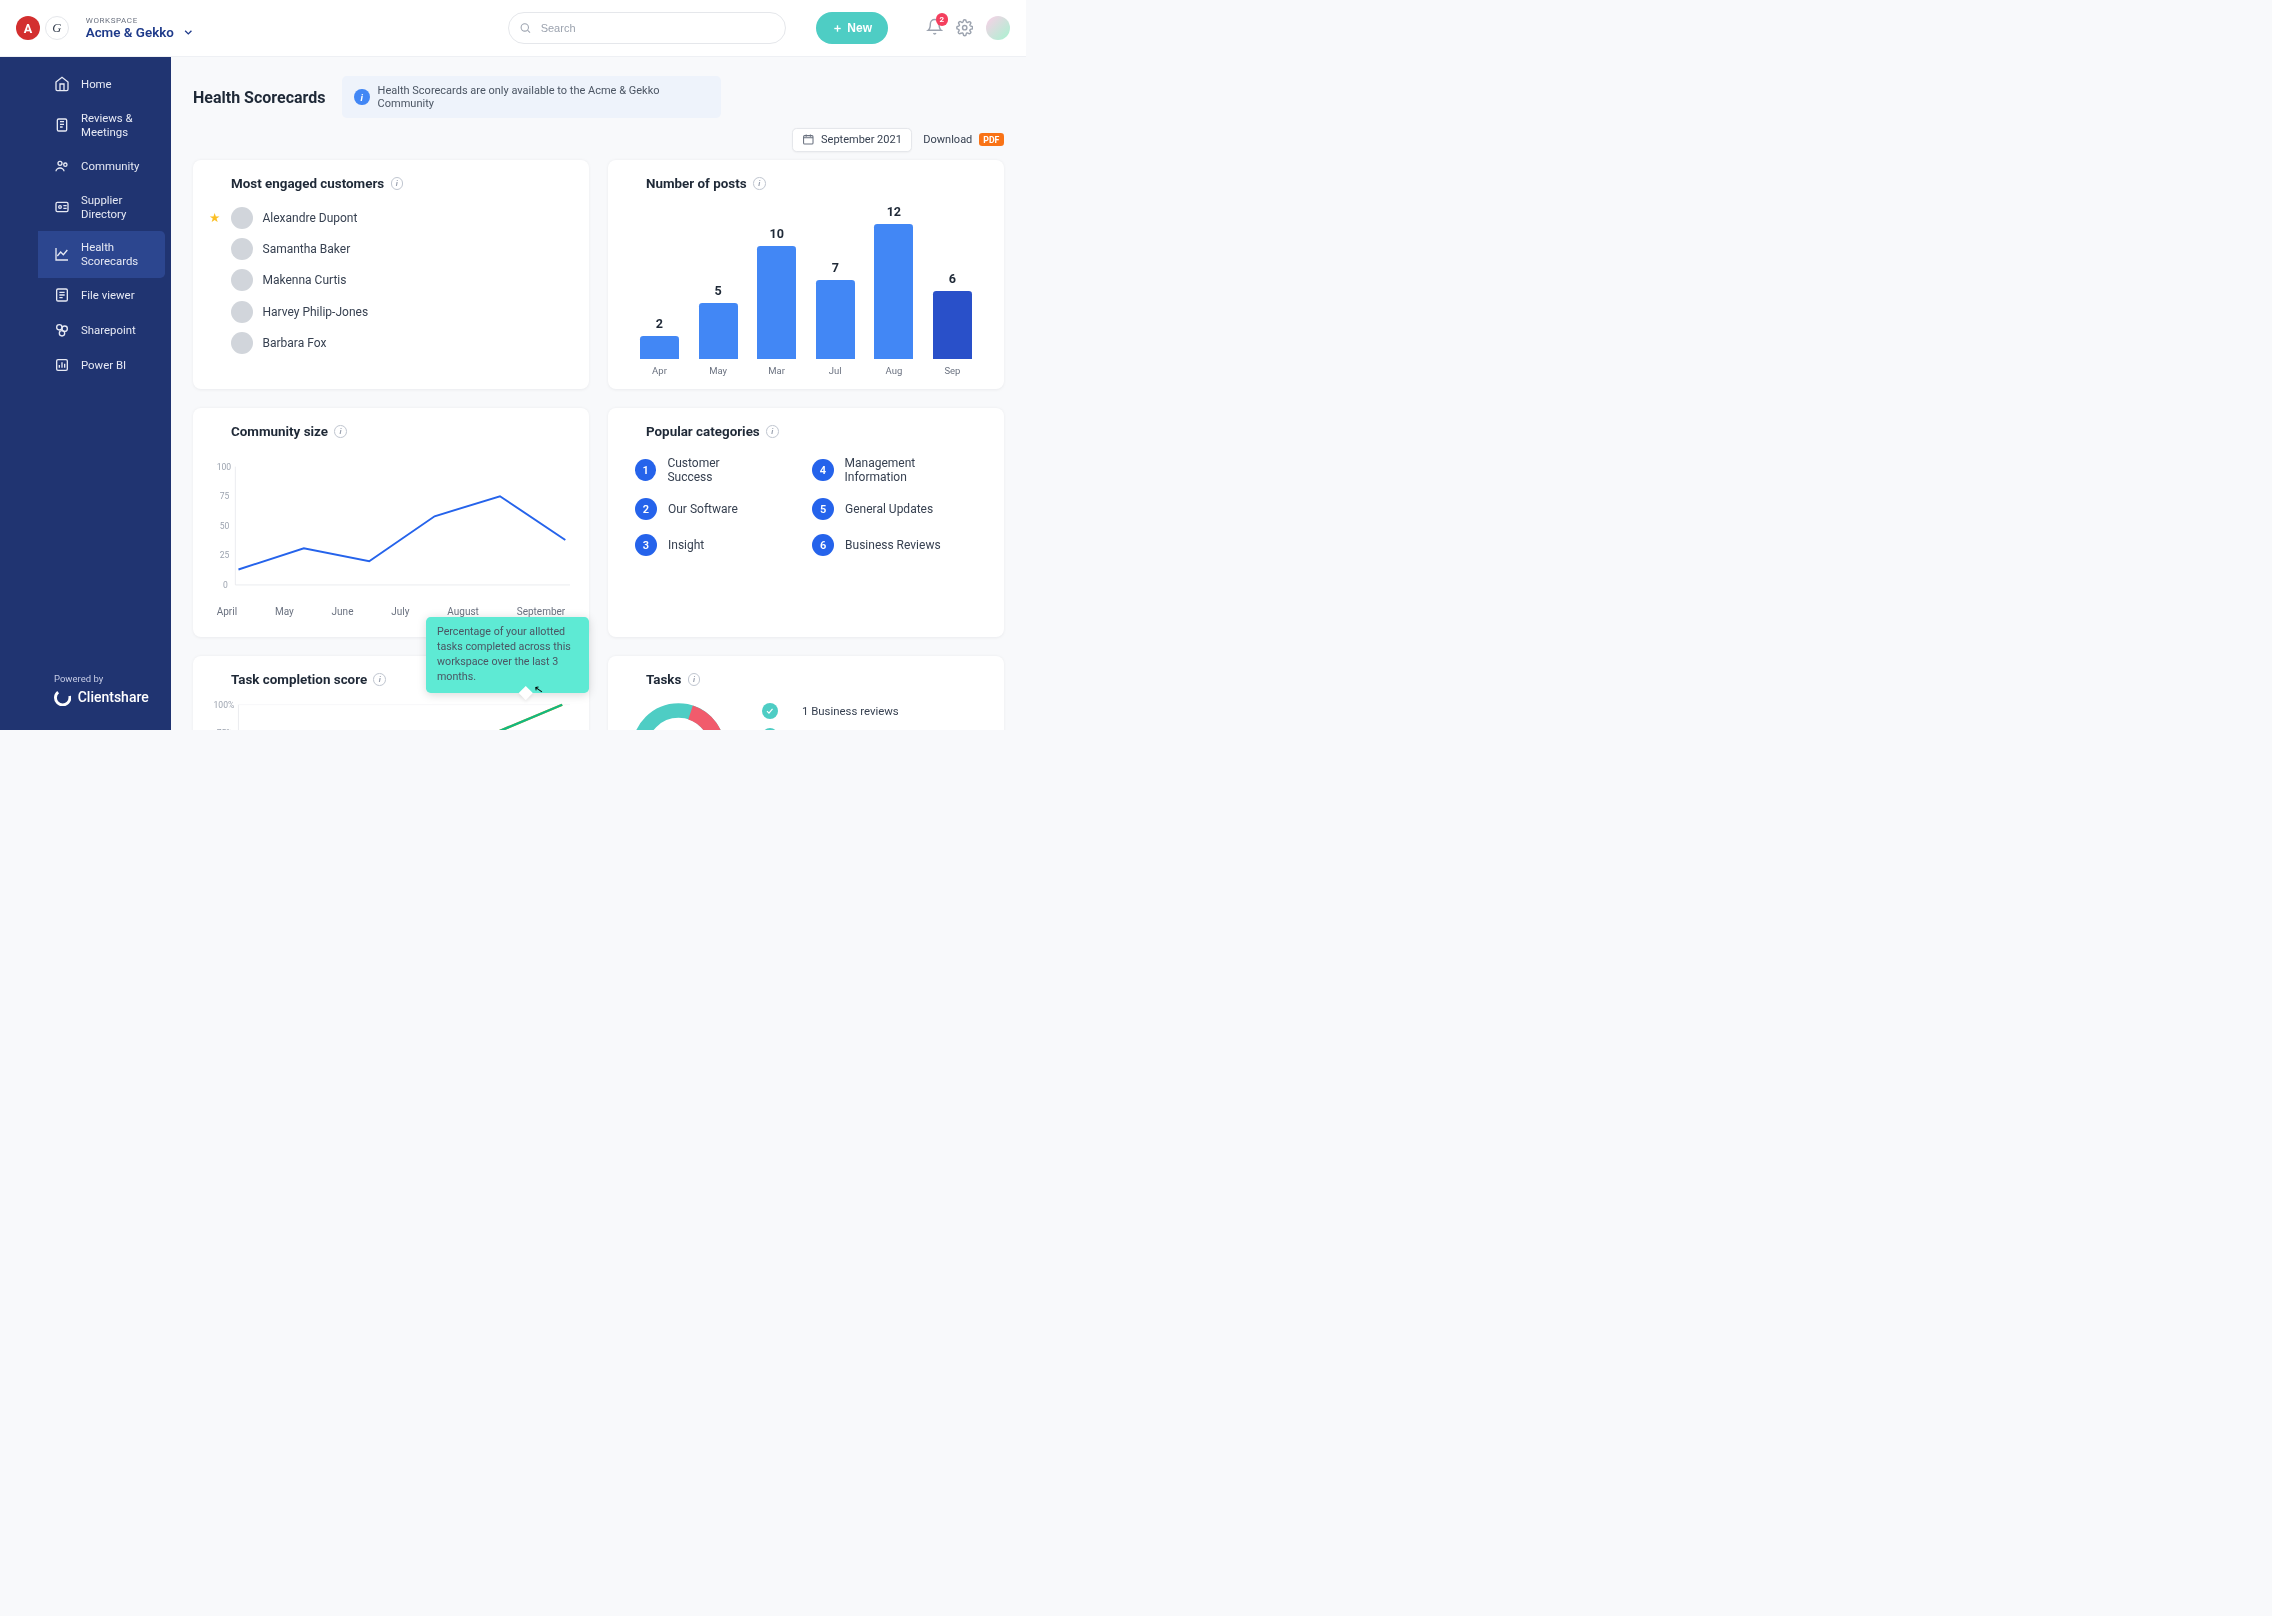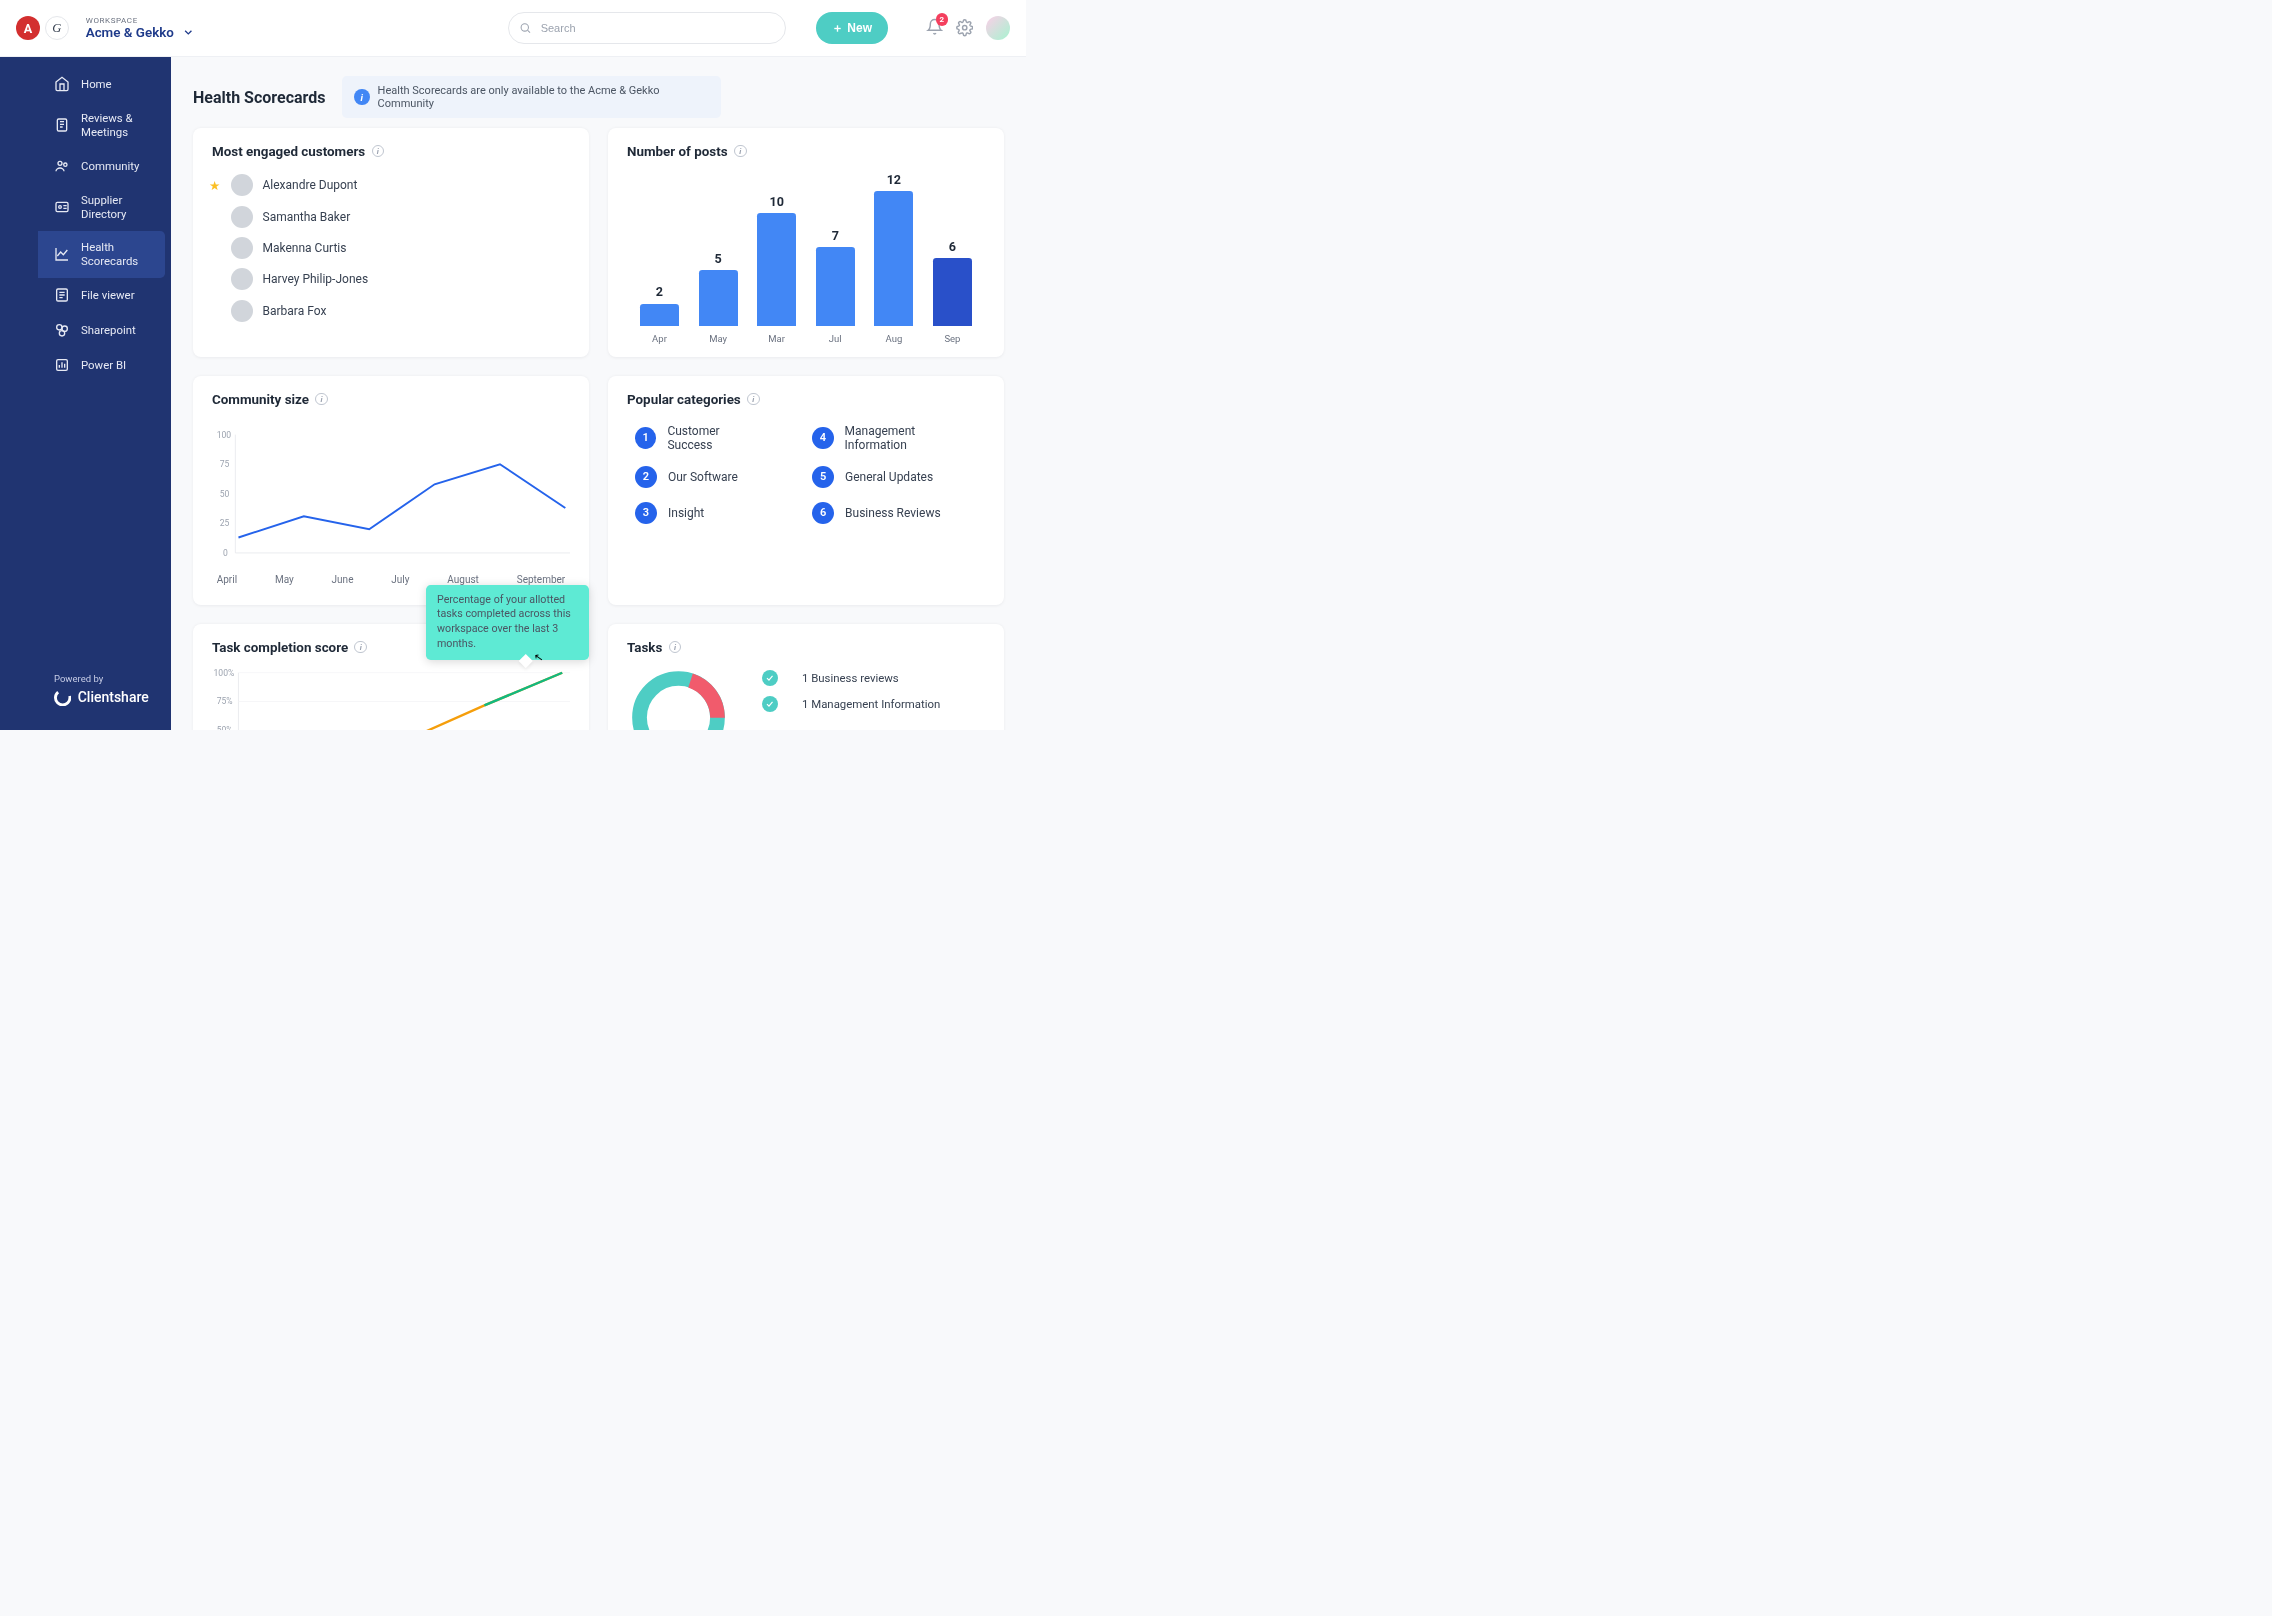--- a/index.html
+++ b/index.html
@@ -42,21 +42,21 @@
 .page-title { font-size: 16px; font-weight: 700; color: #1f2937; }
 .info-banner { flex: 1; max-width: 379px; background: #eef3fb; border-radius: 4.7px; padding: 8px 12.6px; display: flex; align-items: center; gap: 8px; color: #4b5563; font-size: 11px; }
 .info-i { width: 16px; height: 16px; border-radius: 50%; background: #4287f5; color: #fff; font-size: 9.5px; display: flex; align-items: center; justify-content: center; font-weight: 700; font-style: italic; }
 .toolbar-right { display: flex; align-items: center; gap: 11px; margin-left: auto; margin-bottom: 8px; justify-content: flex-end; }
 .date-pill { background: #fff; border: 0.8px solid #e5e7eb; border-radius: 4.7px; padding: 4.7px 9.5px; font-size: 11px; color: #374151; display: flex; align-items: center; gap: 6.3px; box-shadow: 0 0.8px 1.6px rgba(0,0,0,0.04); }
 .download-wrap { display: flex; align-items: center; gap: 6.3px; font-size: 11px; color: #374151; }
 .pdf-tag { background: #f97316; color: #fff; font-size: 8.7px; font-weight: 700; padding: 1.6px 4.7px; border-radius: 3.2px; }
 
 .grid { display: grid; grid-template-columns: 1fr 1fr; gap: 19px; }
 .card { background: #fff; border-radius: 8px; box-shadow: 0 0.8px 3.2px rgba(17,24,39,0.06); padding: 16px 19px; position: relative; }
-.card-title { font-size: 13.4px; font-weight: 700; color: #1f2937; display: flex; align-items: center; gap: 6.3px; margin-bottom: 11px; }
+.card-title { font-size: 13.4px; font-weight: 700; color: #1f2937; display: flex; align-items: center; gap: 6.3px; margin-bottom: 11px; margin-left: 19px; }
 .info-circle { width: 12.6px; height: 12.6px; border: 1.2px solid #c0c6d0; border-radius: 50%; display: inline-flex; align-items: center; justify-content: center; color: #9aa1af; font-size: 8px; font-style: italic; font-weight: 700; cursor: pointer; }
 
 .cust-row { display: flex; align-items: center; gap: 9.5px; padding: 4.7px 0 4.7px 19px; font-size: 12px; color: #374151; }
 .cust-row.star::before { content: "★"; color: #fbbf24; position: absolute; left: 16px; font-size: 12.6px; }
 .c-avatar { width: 22px; height: 22px; border-radius: 50%; background: #d1d5db; }
 
 
 .bar-chart { display: flex; align-items: flex-end; justify-content: space-around; height: 174px; padding: 0 3.2px; }
 .bar-col { display: flex; flex-direction: column; align-items: center; width: 44px; }
 .bar-val { font-size: 12.6px; font-weight: 700; color: #1f2937; margin-bottom: 4.7px; }
@@ -211,20 +211,35 @@
       </div>
     </div>
   </div>
 
   <div class="main">
     <div class="page-head">
       <div class="page-title">Health Scorecards</div>
       <div class="info-banner">
         <span class="info-i">i</span>
         <span>Health Scorecards are only available to the Acme &amp; Gekko Community</span>
+      </div>
+    </div>
+    <div class="toolbar-right">
+      <div class="date-pill">
+        <svg width="12.6" height="12.6" viewBox="0 0 24 24" fill="none" stroke="#6b7280" stroke-width="2">
+            <rect x="3" y="5" width="18" height="16" rx="2"></rect>
+            <line x1="3" y1="9" x2="21" y2="9"></line>
+            <line x1="8" y1="3" x2="8" y2="7"></line>
+            <line x1="16" y1="3" x2="16" y2="7"></line>
+          </svg>
+        <span>September 2021</span>
+      </div>
+      <div class="download-wrap">
+        <span>Download</span>
+        <span class="pdf-tag">PDF</span>
       </div>
     </div>
 
     <div class="grid">
 
       <div class="card" style="height:229px">
         <div class="card-title">
           <span>Most engaged customers</span>
           <span class="info-circle">i</span>
         </div>

